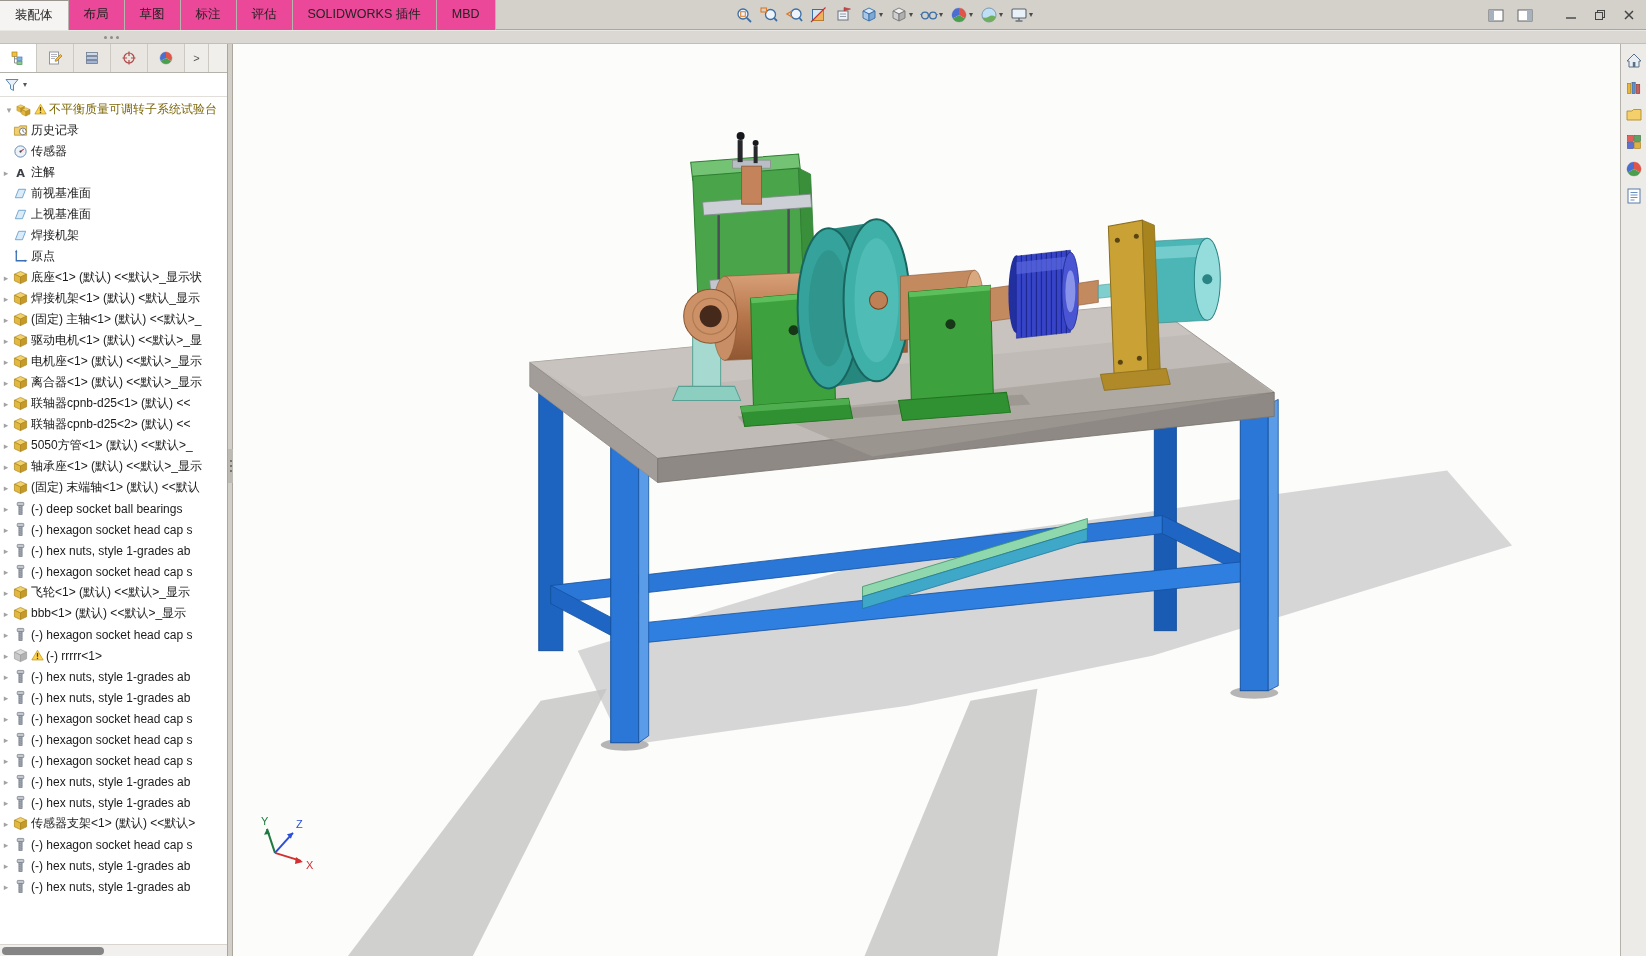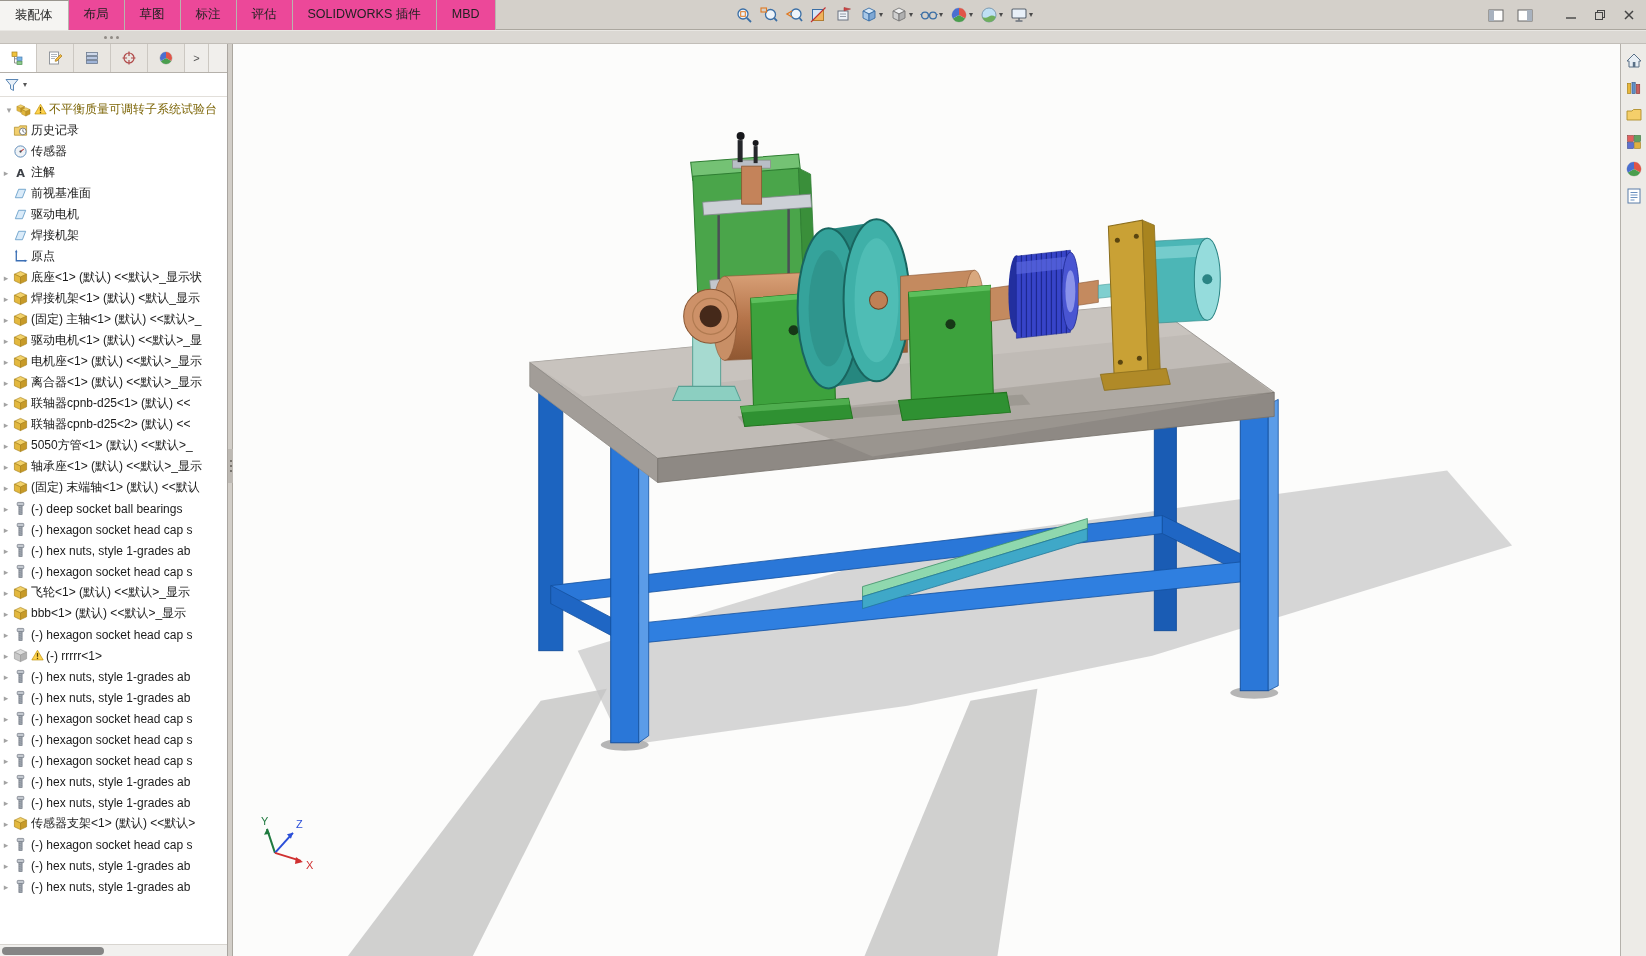--- a/index.html
+++ b/index.html
@@ -425,21 +425,21 @@
           </svg>
 
     <span class="t-label">前视基准面</span>
   </div>
         <div class="tree-row">
     <span class="t-arrow" style="visibility: hidden;">▸</span>
     <svg class="t-icon">
             <use href="#sym-plane"></use>
           </svg>
 
-    <span class="t-label">驱动电机</span>
+    <span class="t-label">上视基准面</span>
   </div>
         <div class="tree-row">
     <span class="t-arrow" style="visibility: hidden;">▸</span>
     <svg class="t-icon">
             <use href="#sym-plane"></use>
           </svg>
 
     <span class="t-label">焊接机架</span>
   </div>
         <div class="tree-row">

